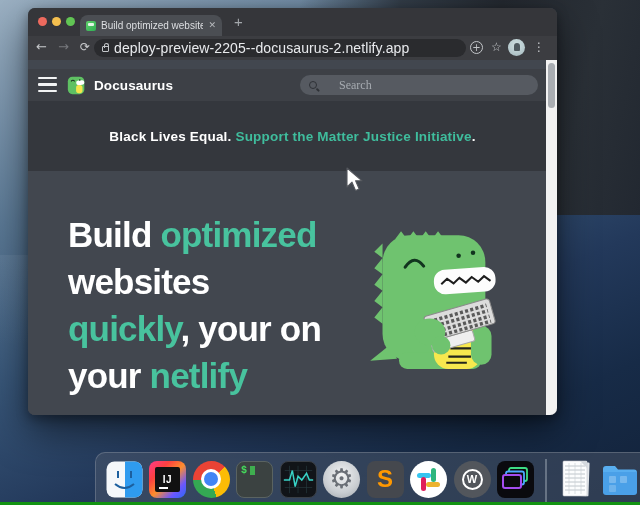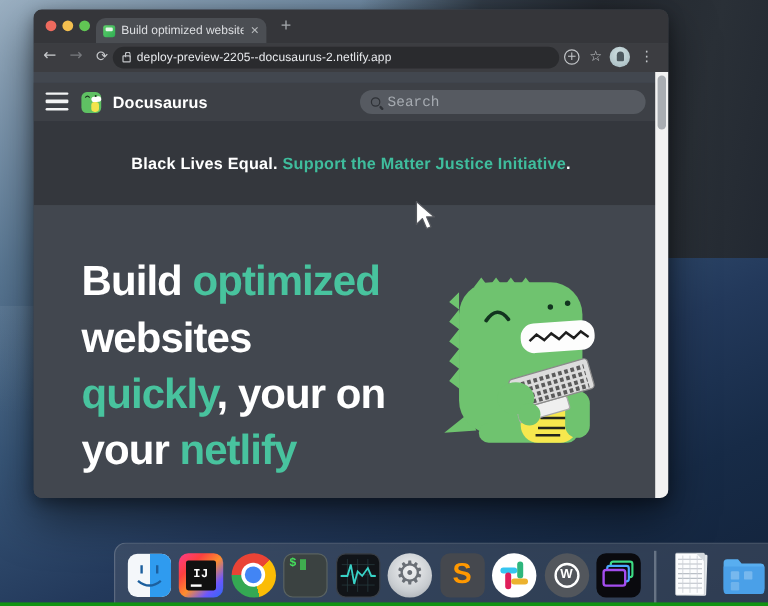--- a/index.html
+++ b/index.html
@@ -32,21 +32,21 @@
 
   .toolbar { position:absolute; left:0; top:28px; width:100%; height:24px; background:#3c3d41;
     display:block; }
   .nav-glyph { position:absolute; top:3px; font-size:13px; color:#c7c9cc; font-family:"DejaVu Sans",sans-serif; }
   .nav-back{ left:8px; } .nav-fwd{ left:30px; color:#77797d; } .nav-reload{ left:52px; font-size:12px; top:4px; }
   .urlbar { position:absolute; left:66px; top:3px; width:372px; height:18px; background:#2a2b2e;
     border-radius:9px; display:flex; align-items:center; padding:0 8px; gap:5px; }
   .lock { width:7px; height:6px; border:1px solid #c3c6c9; border-radius:1px; position:relative; margin-top:2px; flex:0 0 auto; }
   .lock::before { content:""; position:absolute; left:1px; top:-4px; width:3px; height:4px;
     border:1px solid #c3c6c9; border-bottom:none; border-radius:3px 3px 0 0; }
-  .url-text { font-size:10px; color:#e8eaed; white-space:nowrap; letter-spacing:.1px; }
+  .url-text { font-size:14px; color:#e8eaed; white-space:nowrap; letter-spacing:.1px; }
   .tb-right { position:absolute; top:3px; font-family:"DejaVu Sans",sans-serif; color:#c3c6c9; }
   .send { left:442px; width:13px; height:13px; border:1.2px solid #c3c6c9; border-radius:50%;
     font-size:10px; line-height:11px; text-align:center; top:5px; }
   .star { left:463px; font-size:12px; top:4px; }
   .avatar { left:480px; top:3px; width:17px; height:17px; border-radius:50%;
     background:radial-gradient(circle at 50% 35%, #cfe0e2 0%, #b6c9cd 60%, #9fb4ba 100%); position:absolute; }
   .avatar::after { content:""; position:absolute; left:5.5px; top:4px; width:6px; height:8px;
     background:#4e5a60; border-radius:3px 3px 1px 1px; }
   .menu-dots { left:505px; font-size:12px; top:4px; }
 
@@ -58,21 +58,21 @@
   .hamburger { position:absolute; left:10px; top:8px; width:19px; height:15px; display:flex; flex-direction:column; justify-content:space-between; }
   .hamburger span { display:block; height:2.4px; background:#f2f3f4; border-radius:1px; }
   .site-logo { position:absolute; left:38px; top:5px; width:22px; height:22px; }
   .brand { position:absolute; left:66px; top:9px; font-size:13.5px; font-weight:700; color:#ffffff; letter-spacing:.1px; }
   .searchbox { position:absolute; right:19px; top:6px; width:238px; height:20px; background:#565a61;
     border-radius:10px; display:flex; align-items:center; padding:0 9px; gap:6px; }
   .mag { width:8px; height:8px; border:1.6px solid #2e3136; border-radius:50%; position:relative; flex:0 0 auto; }
   .mag::after { content:""; position:absolute; left:6px; top:7px; width:4px; height:1.6px; background:#2e3136;
     transform:rotate(45deg); border-radius:1px; }
   .searchbox input { background:transparent; border:none; outline:none; font-size:12px; color:#5eead4;
-    font-family:Liberation Mono, monospace; width:100%; }
+    font-family:Liberation Serif, serif; width:100%;margin-left:16px; }
   .searchbox input::placeholder { color:#a6abb1; opacity:1; }
 
   .banner { position:absolute; left:0; top:32px; width:100%; height:70px; background:#34373d;
     display:flex; align-items:center; justify-content:center; }
   .banner-text { font-size:13.5px; font-weight:700; color:#ffffff; letter-spacing:.2px; white-space:pre; }
   .banner-link { color:#3fbd9d; }
 
   .hero { position:absolute; left:0; top:102px; width:100%; height:253px; background:#42474f; }
   .hero h1 { position:absolute; left:40px; top:40px; font-size:35px; line-height:47px; font-weight:700;
     color:#ffffff; letter-spacing:-0.8px; white-space:pre; }
@@ -88,21 +88,21 @@
 
   
   .cursor { position:absolute; left:345px; top:167px; width:18px; height:27px; z-index:60; }
 
   
   .dock { position:absolute; left:95px; top:452px; width:560px; height:53px;
     background:rgba(82,94,110,.45); border:1px solid rgba(255,255,255,.18); border-right:none; border-bottom:none;
     border-radius:10px 0 0 0; display:flex; align-items:flex-start; padding:6px 0 0 8px; gap:3.5px; }
   .dock-icon { width:40px; height:40px; flex:0 0 auto; position:relative; display:flex; align-items:center; justify-content:center; }
   .di-box { width:37px; height:37px; border-radius:8px; display:flex; align-items:center; justify-content:center; position:relative; overflow:hidden; }
-  .idea-box { background:linear-gradient(135deg,#fe3b8b 0%,#fd4040 28%,#fd8e2d 52%,#6b57ff 78%,#2b6af3 100%);font-family:Liberation Mono, monospace; }
+  .idea-box { background:linear-gradient(135deg,#fe3b8b 0%,#fd4040 28%,#fd8e2d 52%,#6b57ff 78%,#2b6af3 100%); }
   .idea-inner { width:25px; height:25px; background:#111; border-radius:2px; position:relative;
     color:#fff; font-size:10px; font-weight:700; display:flex; align-items:center; justify-content:center; letter-spacing:.5px; }
   .idea-inner::after { content:""; position:absolute; left:4px; bottom:3px; width:9px; height:2px; background:#fff; }
   .chrome-box { width:37px; height:37px; border-radius:50%;
     background:conic-gradient(from 45deg, #fbbc05 0 120deg, #34a853 120deg 225deg, #ea4335 225deg 360deg); position:relative; }
   .chrome-box::before { content:""; position:absolute; left:8.5px; top:8.5px; width:20px; height:20px;
     background:#fff; border-radius:50%; }
   .chrome-box::after { content:""; position:absolute; left:11.5px; top:11.5px; width:14px; height:14px;
     background:#4285f4; border-radius:50%; }
   .term-box { background:#3b4241; border:1px solid #5a6361; align-items:flex-start; justify-content:flex-start; }

